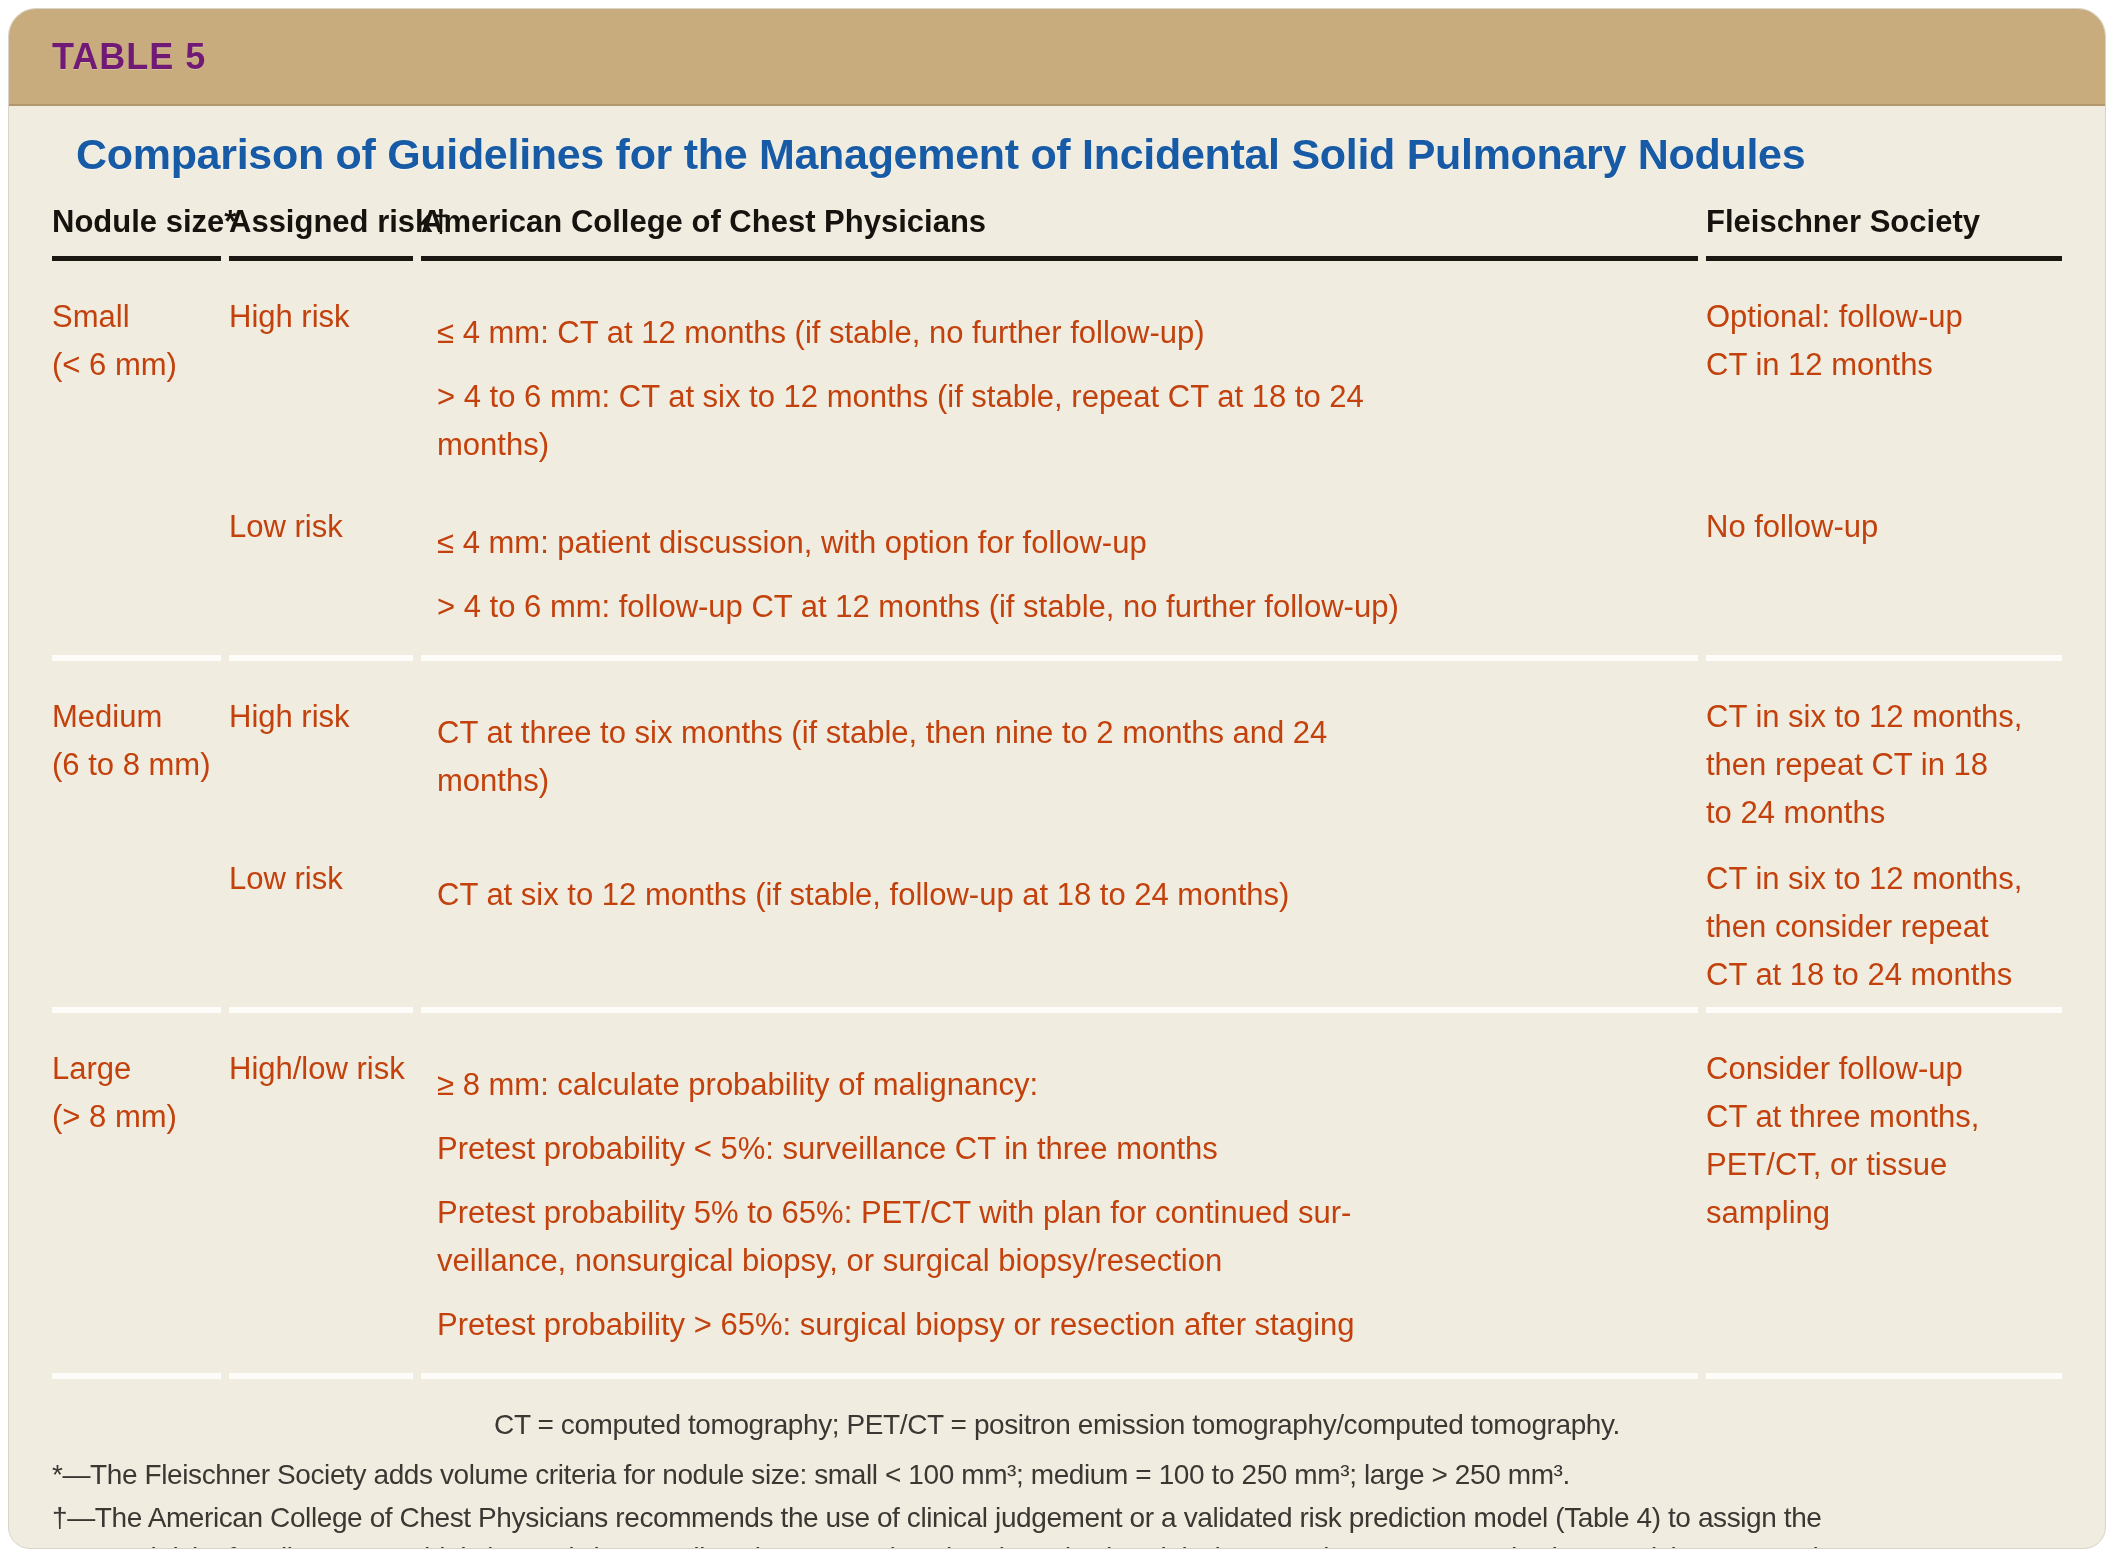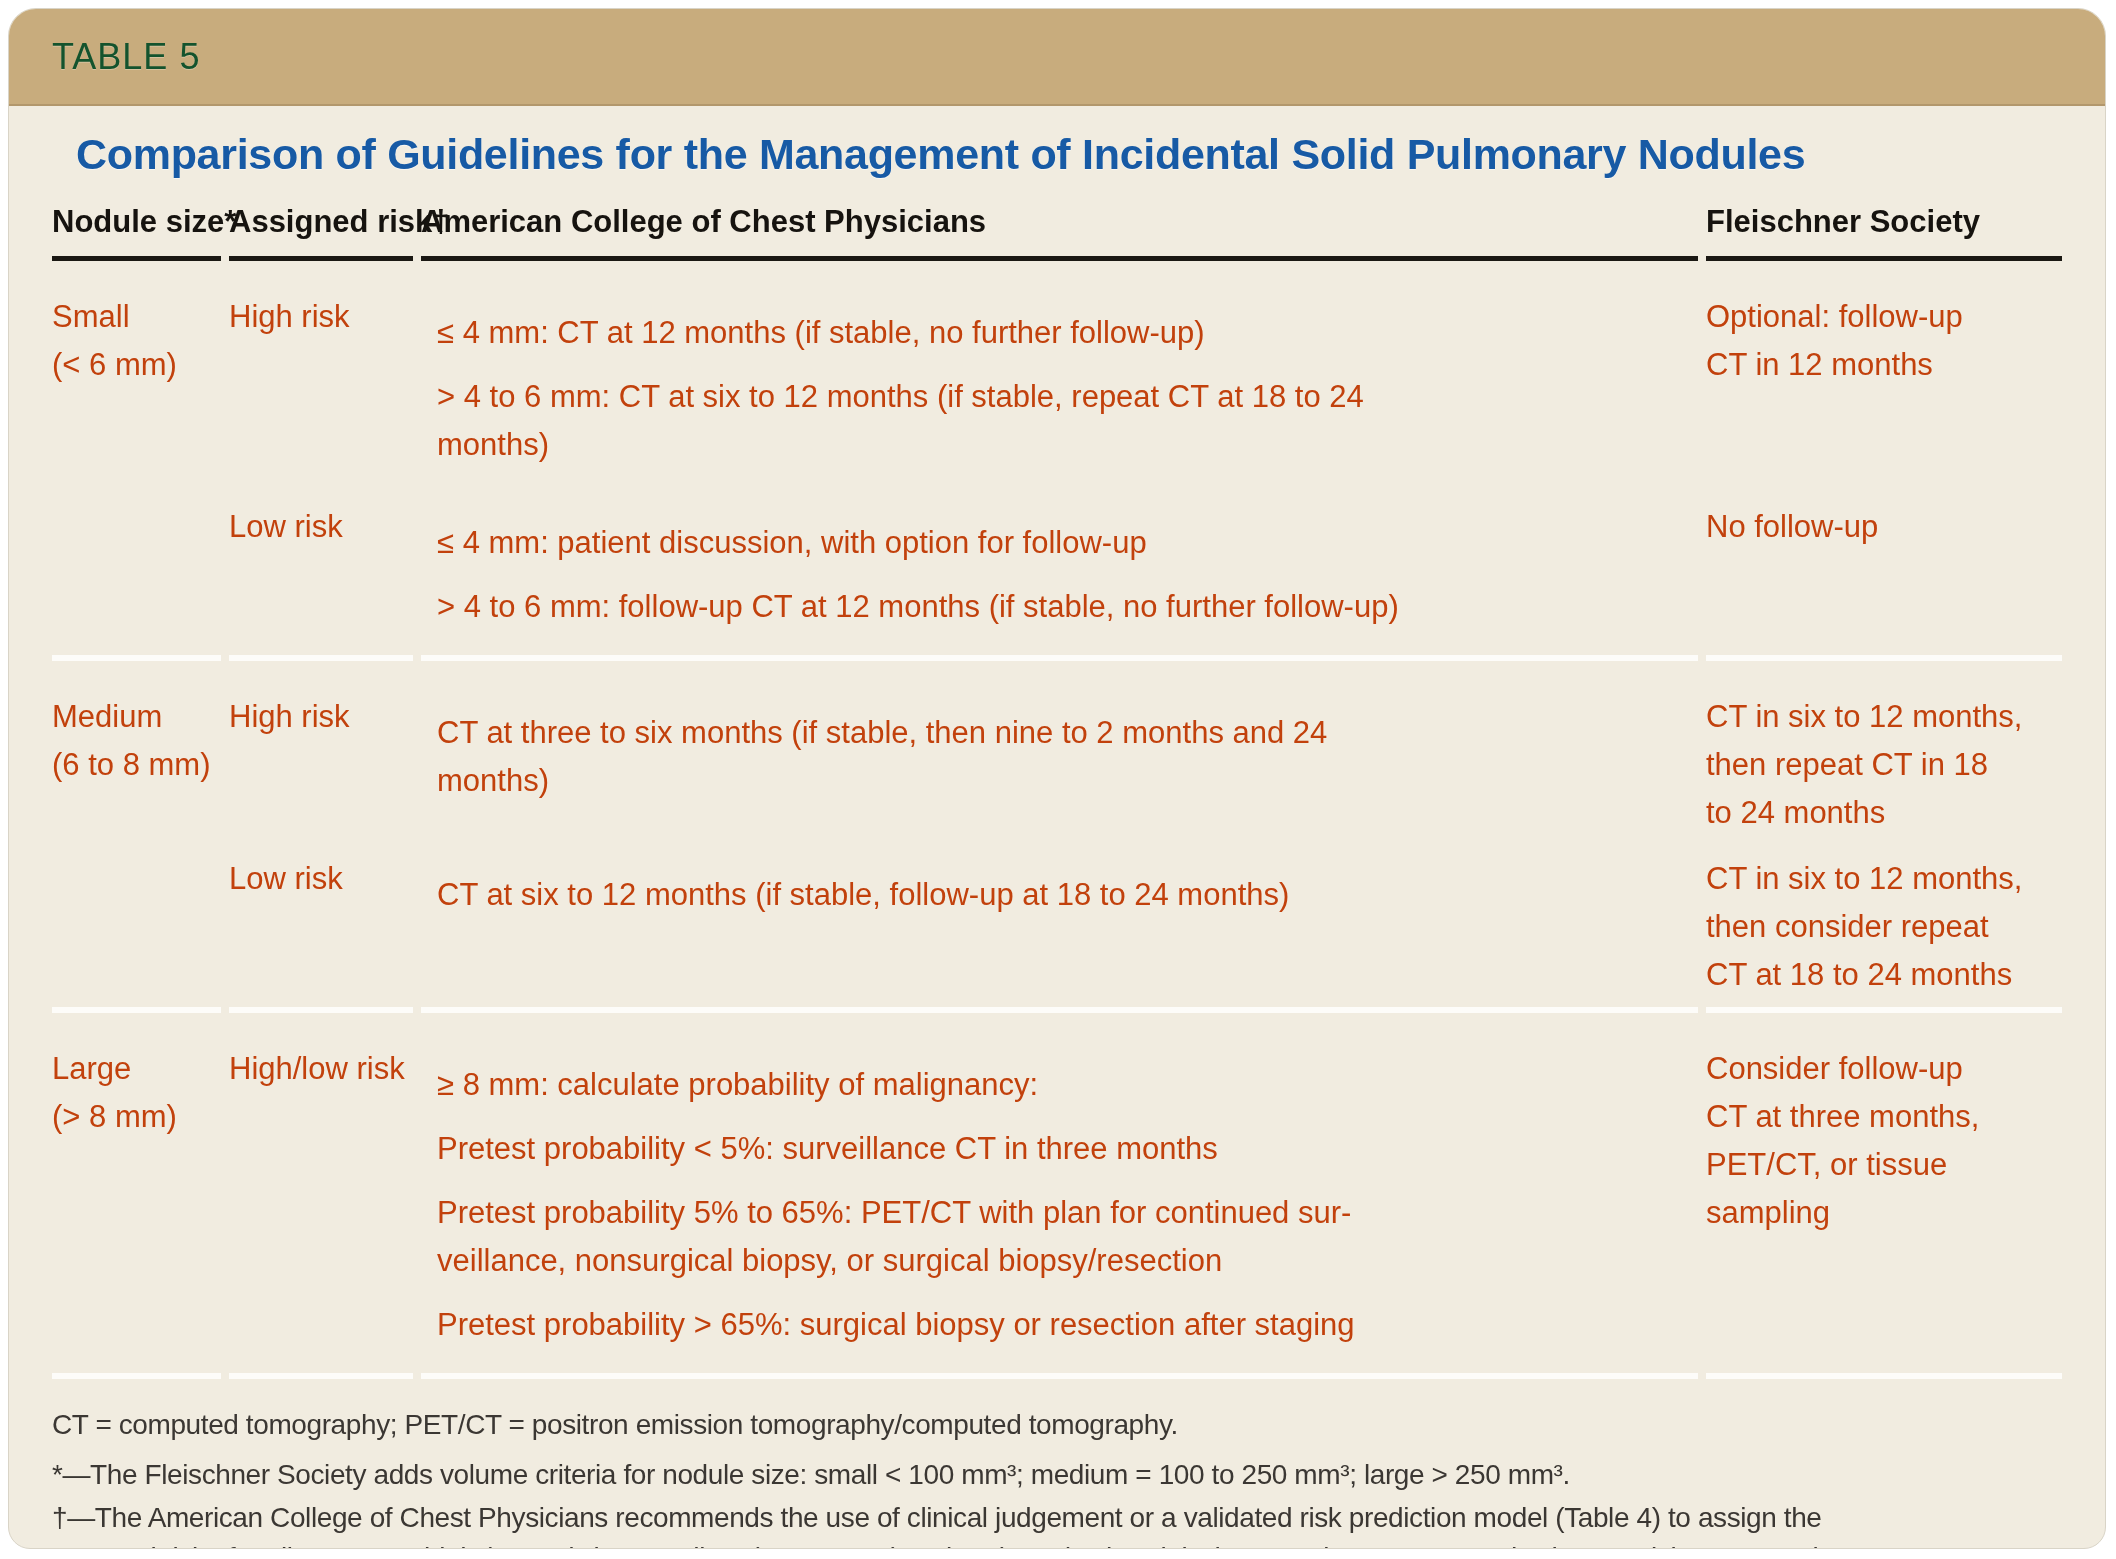--- a/index.html
+++ b/index.html
@@ -12,21 +12,21 @@
     position:absolute;left:8px;top:8px;width:2098px;height:1541px;
     background:#F1ECE0;border-radius:28px 28px 22px 22px;
     border:1px solid #D9D4C7;box-sizing:border-box;overflow:hidden;
   }
   .band{
     height:97px;background:#C8AC7D;display:flex;align-items:center;
     padding-left:43px;border-bottom:2px solid rgba(110,87,60,0.25);
     box-sizing:border-box;
   }
   .band-label{
-    font-size:36px;font-weight:normal;color:#14532d;letter-spacing:1px;
+    font-size:36px;font-weight:bold;color:#701a75;letter-spacing:1px;
     text-shadow:0 1px 0 rgba(255,255,255,0.25);
   }
   .content{padding:0 43px;}
   .title{
     margin-top:24px;font-size:43px;line-height:48px;font-weight:bold;
     color:#175AA5;letter-spacing:-0.3px;text-shadow:0 1px 0 rgba(255,255,255,0.55);margin-left:24px;
   }
   .grid4{display:grid;grid-template-columns:177px 192px 1285px 1fr;}
   .cols{margin-top:26px;padding-bottom:16px;font-size:31px;font-weight:bold;color:#16130F;}
   .cols div{white-space:nowrap;}
@@ -40,21 +40,21 @@
   .risk{grid-column:2;white-space:nowrap;}
   .accp{grid-column:3;padding-right:60px;}
   .fs{grid-column:4;}
   .r1{grid-row:1;}
   .r2{grid-row:2;padding-top:18px;}
   .accp p{margin:16px;}
   .accp p + p{margin-top:16px;}
   .pre{white-space:pre-line;}
   .footnotes{margin-top:26px;}
   .fn{font-size:28px;line-height:40px;color:#3B3733;letter-spacing:-0.4px;}
-  .fn-abbr{margin-top:16px;}
+  .fn-abbr{margin-top:16px;text-align:center;}
   .fn-ast{margin-top:10px;}
   .fn-dag{margin-top:3px;}
   .fn-src{margin-top:16px;font-style:italic;}
 </style>
 </head>
 <body>
 
 <div class="card">
 
   <div class="band">

